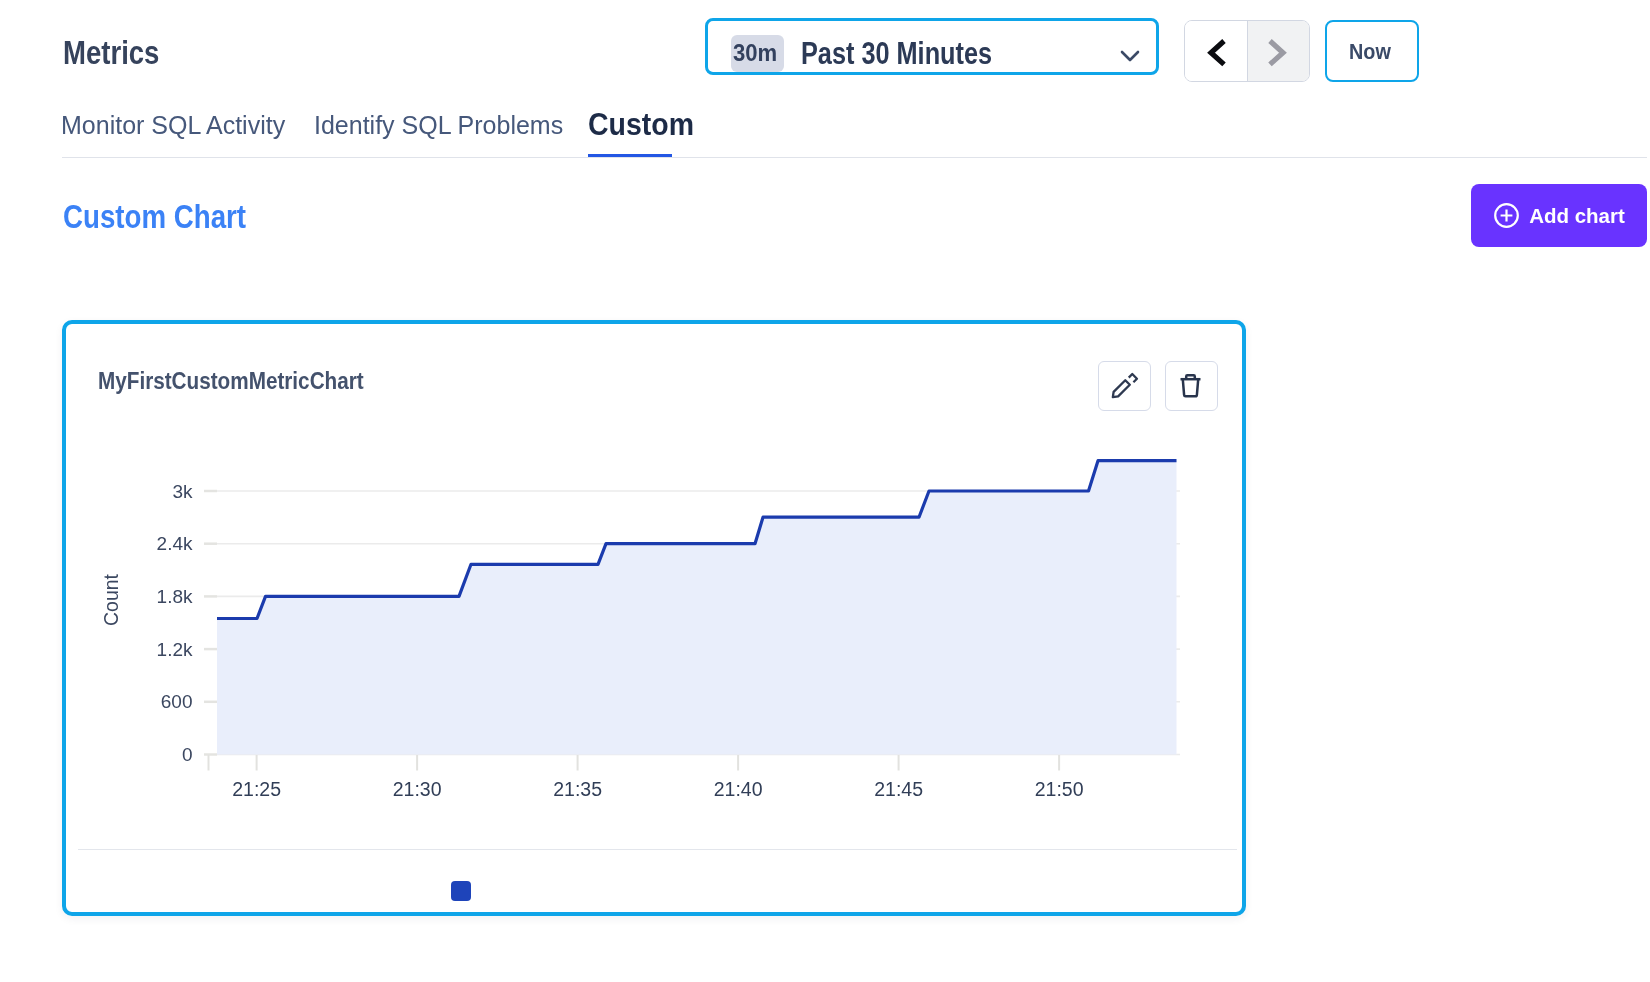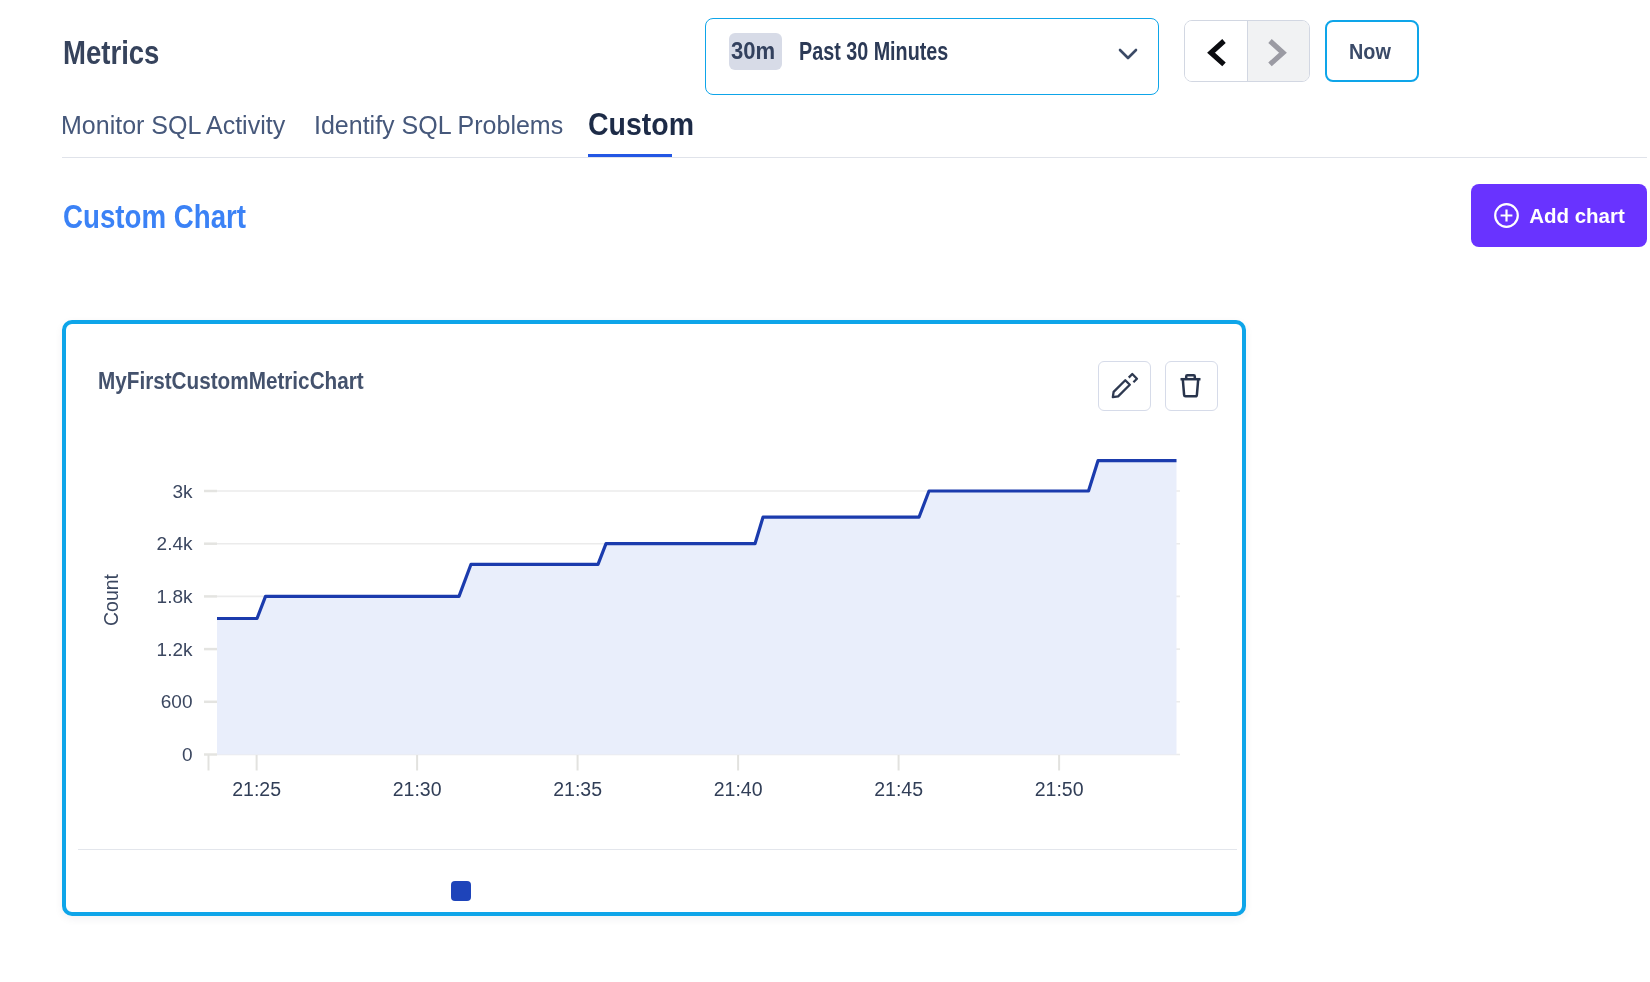--- a/index.html
+++ b/index.html
@@ -10,25 +10,25 @@
   .sx { display:inline-block; transform-origin:0 50%; white-space:nowrap; }
 </style>
 </head>
 <body>
 <div id="root">
 
   <div class="abs" style="left:29px; top:35px; font-size:34px; font-weight:700; color:#36435c; line-height:34px;">
     <span class="sx" style="transform:scaleX(0.81);">Metrics</span>
   </div>
 
-  <div class="abs" style="left:671px; top:18px; width:454px; height:77px; background:#fff; border:1px solid #0ea5e9; border-radius:8px;">
+  <div class="abs" style="left:671px; top:18px; width:454px; height:57px; background:#fff; border:3px solid #0ea5e9; border-radius:8px;">
     <div class="abs" style="left:23px; top:14px; width:53px; height:37px; background:#d7dbe7; border-radius:6px; text-align:center;">
       <span class="sx" style="transform:scaleX(0.92); font-size:24px; font-weight:700; color:#33415e; line-height:36px;">30m</span>
     </div>
-    <div class="abs" style="left:93px; top:11px; font-size:25px; font-weight:700; color:#2c3a56; line-height:42px;">
+    <div class="abs" style="left:93px; top:11px; font-size:32px; font-weight:700; color:#2c3a56; line-height:42px;">
       <span class="sx" style="transform:scaleX(0.79);">Past 30 Minutes</span>
     </div>
     <svg class="abs" style="left:408px; top:25.5px;" width="28" height="18" viewBox="0 0 28 18">
       <path d="M6 5 L14 13 L22 5" fill="none" stroke="#3b4a66" stroke-width="2.6" stroke-linecap="round" stroke-linejoin="round"></path>
     </svg>
   </div>
 
   <div class="abs" style="left:1150px; top:20px; width:126px; height:62px; border:1px solid #d2d7e2; border-radius:8px; overflow:hidden; display:flex;">
     <div style="width:63px; height:100%; background:#fff; border-right:1px solid #d2d7e2; position:relative;">
       <svg class="abs" style="left:19px; top:15.5px;" width="26" height="32" viewBox="0 0 26 32">

